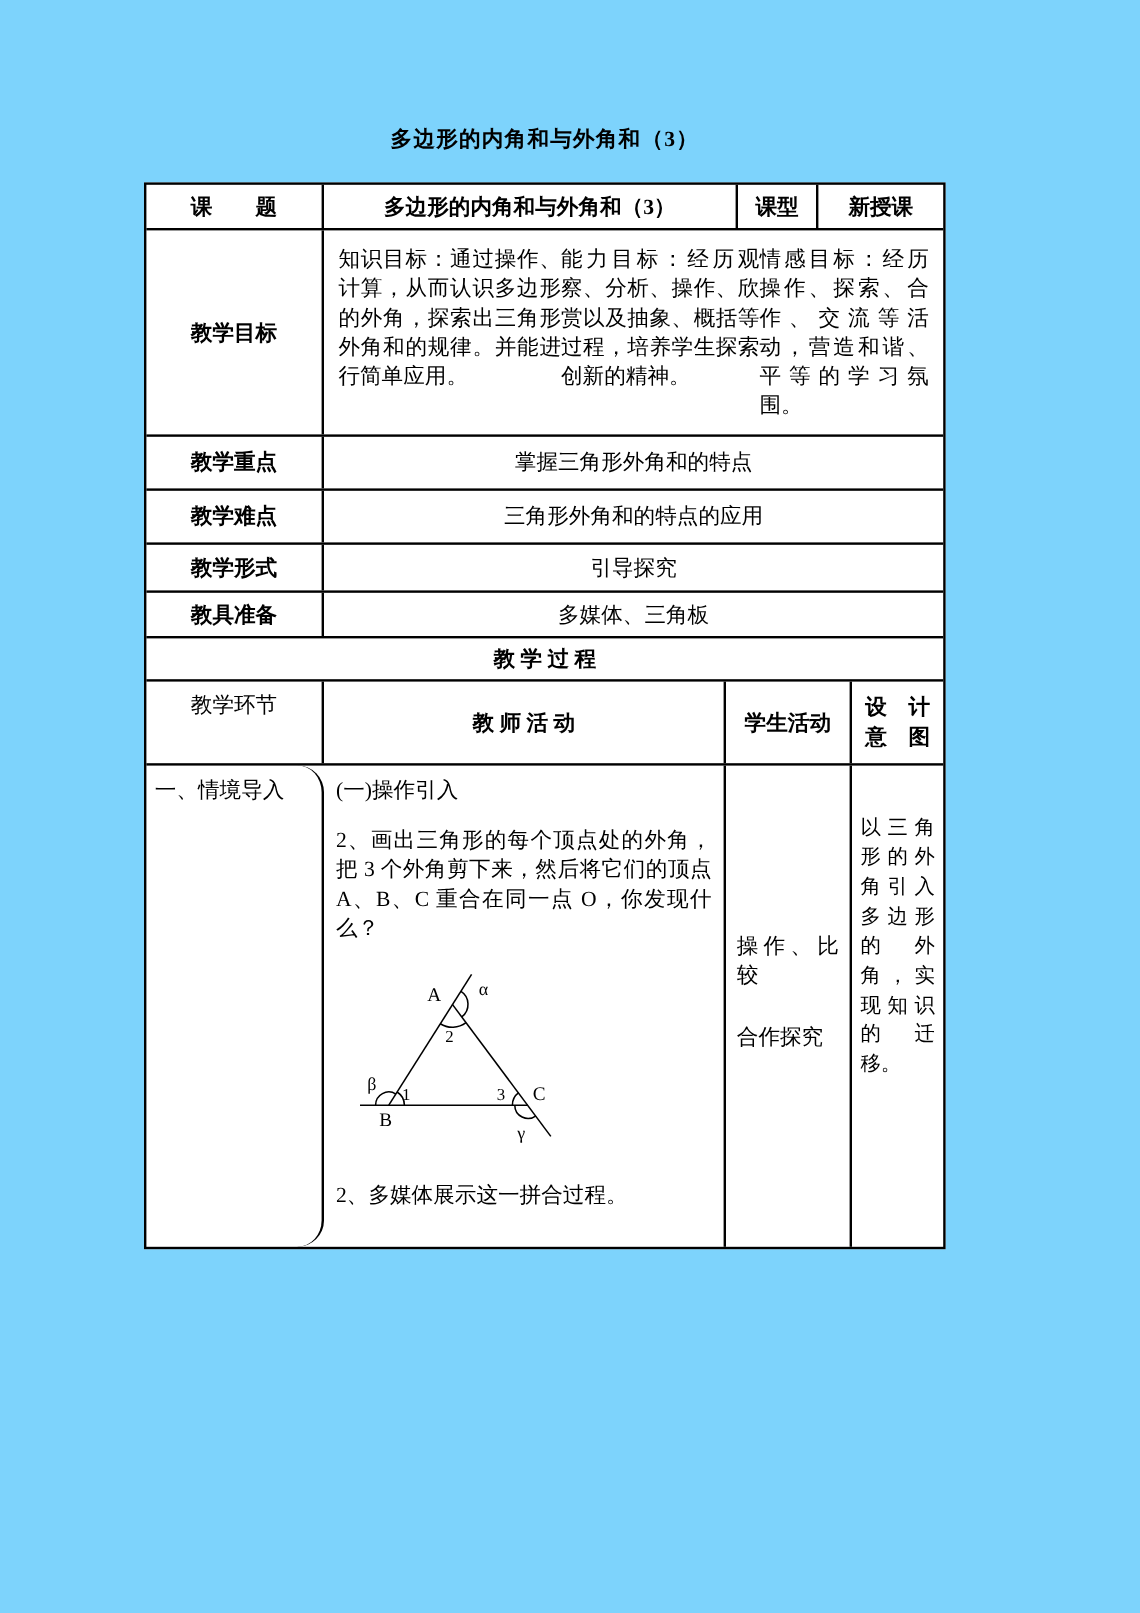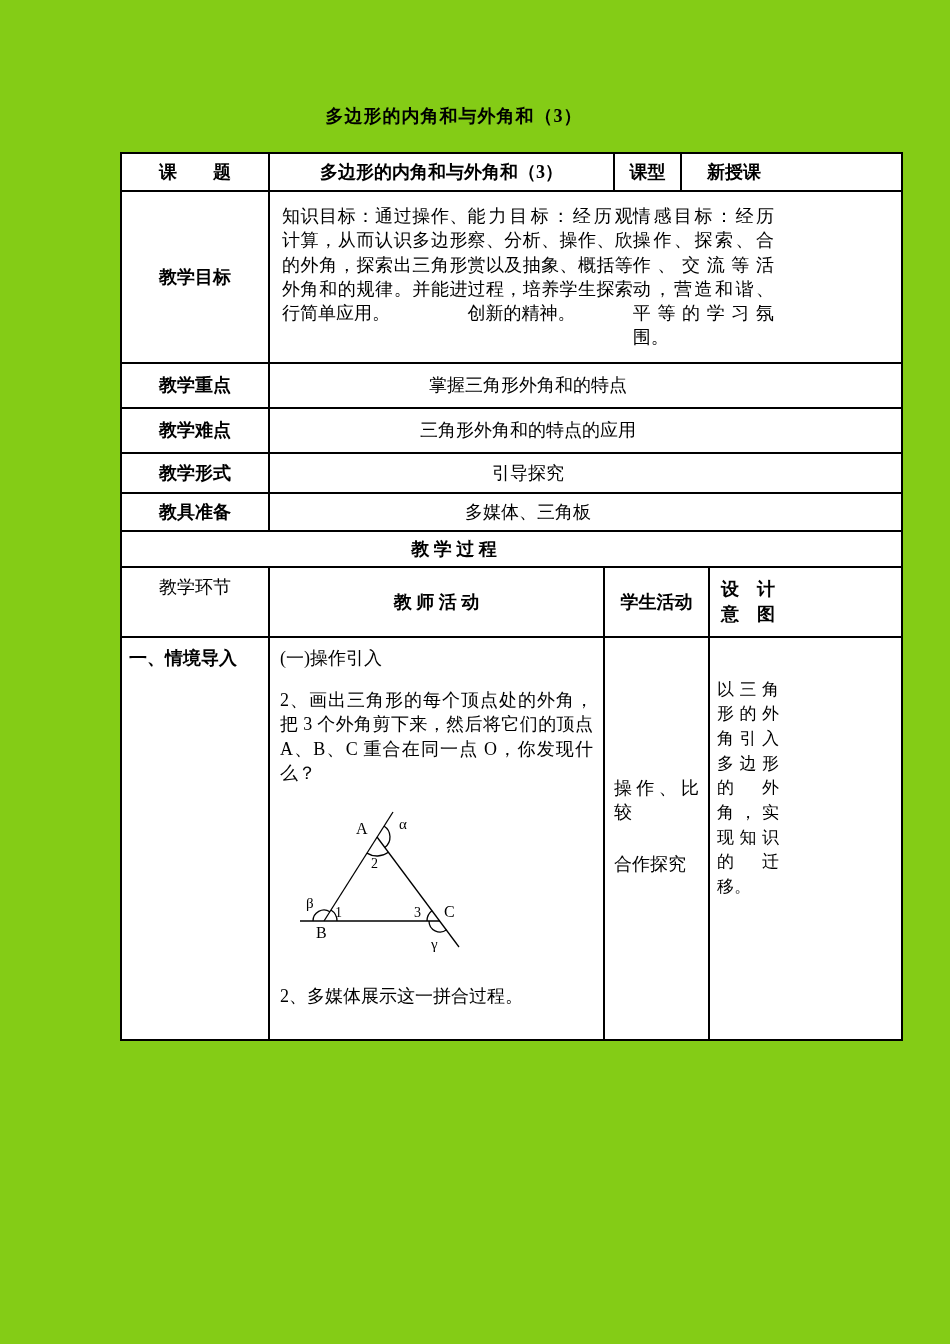--- a/index.html
+++ b/index.html
@@ -2,30 +2,30 @@
 <html><head>
 <meta charset="utf-8">
 <style>
   * { margin:0; padding:0; box-sizing:border-box; }
   html,body { background:#ffffff; }
   body {
     width:950px; height:1344px; position:relative;
     font-family:"Liberation Serif","DejaVu Serif",serif;
     color:#000;
   }
-  .page { position:absolute; inset:0; background:#84cc16; }
+  .page { position:absolute; inset:0; background:#7dd3fc; }
 
   .doc-title {
     position:absolute; top:104px; left:120px; width:668px;
     text-align:center; font-size:18px; font-weight:bold;
     letter-spacing:1px;
   }
 
   .doc-table {
-    position:absolute; top:152px; left:120px; width:783px;
+    position:absolute; top:152px; left:120px; width:668px;
     border:2px solid #000; background:#fff;
   }
   .trow { display:flex; border-bottom:2px solid #000; align-items:stretch; }
   .trow:last-child { border-bottom:none; }
   .tc { border-right:2px solid #000; font-size:18px; line-height:1.35; }
   .trow > .tc:last-child { border-right:none; }
 
   .vcc { display:flex; align-items:center; justify-content:center; text-align:center; }
   .b { font-weight:bold; }
 
@@ -51,21 +51,21 @@
   .r7 { min-height:36px; }
   .r8 { min-height:70px; }
   .r9 { min-height:401px; }
 
   .objectives { padding:7px 12px; display:flex; justify-content:center; }
   .objectives p { text-align:justify; margin:5px 0; }
 
   .hdr-stage { display:flex; justify-content:center; align-items:flex-start; padding-top:7px; font-weight:normal; }
   .hdr-intent { white-space:pre-line; font-weight:bold; }
 
-  .stage-cell { padding:8px 0 0 7px; font-weight:bold; }
+  .stage-cell { padding:8px 0 0 7px; font-weight:normal;border-radius:22px; }
 
   .teacher-cell { padding:8px 10px; }
   .teacher-cell .intro { margin-bottom:18px; }
   .teacher-cell .step1 { text-align:justify; }
   .teacher-cell .step2 { margin-top:18px; }
   .diagram-wrap { margin:14px 0 10px 12px; }
 
   .student-cell { padding:138px 9px 0; }
   .student-cell .s-item { text-align:justify; }
   .student-cell .s-item + .s-item { margin-top:28px; }

